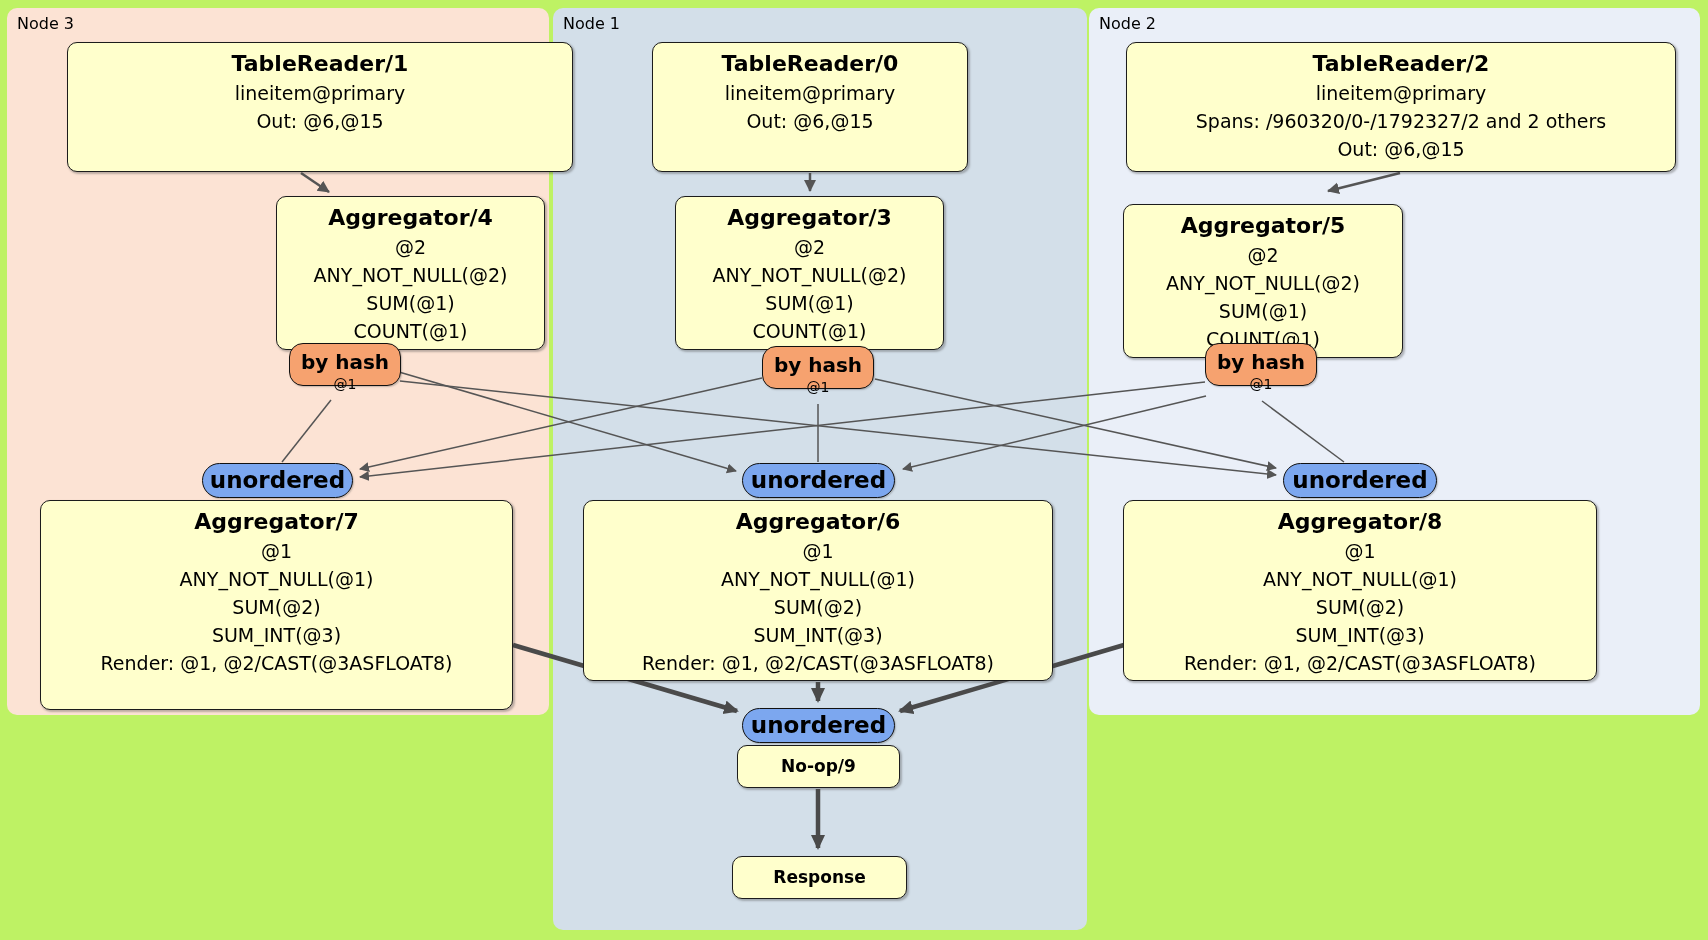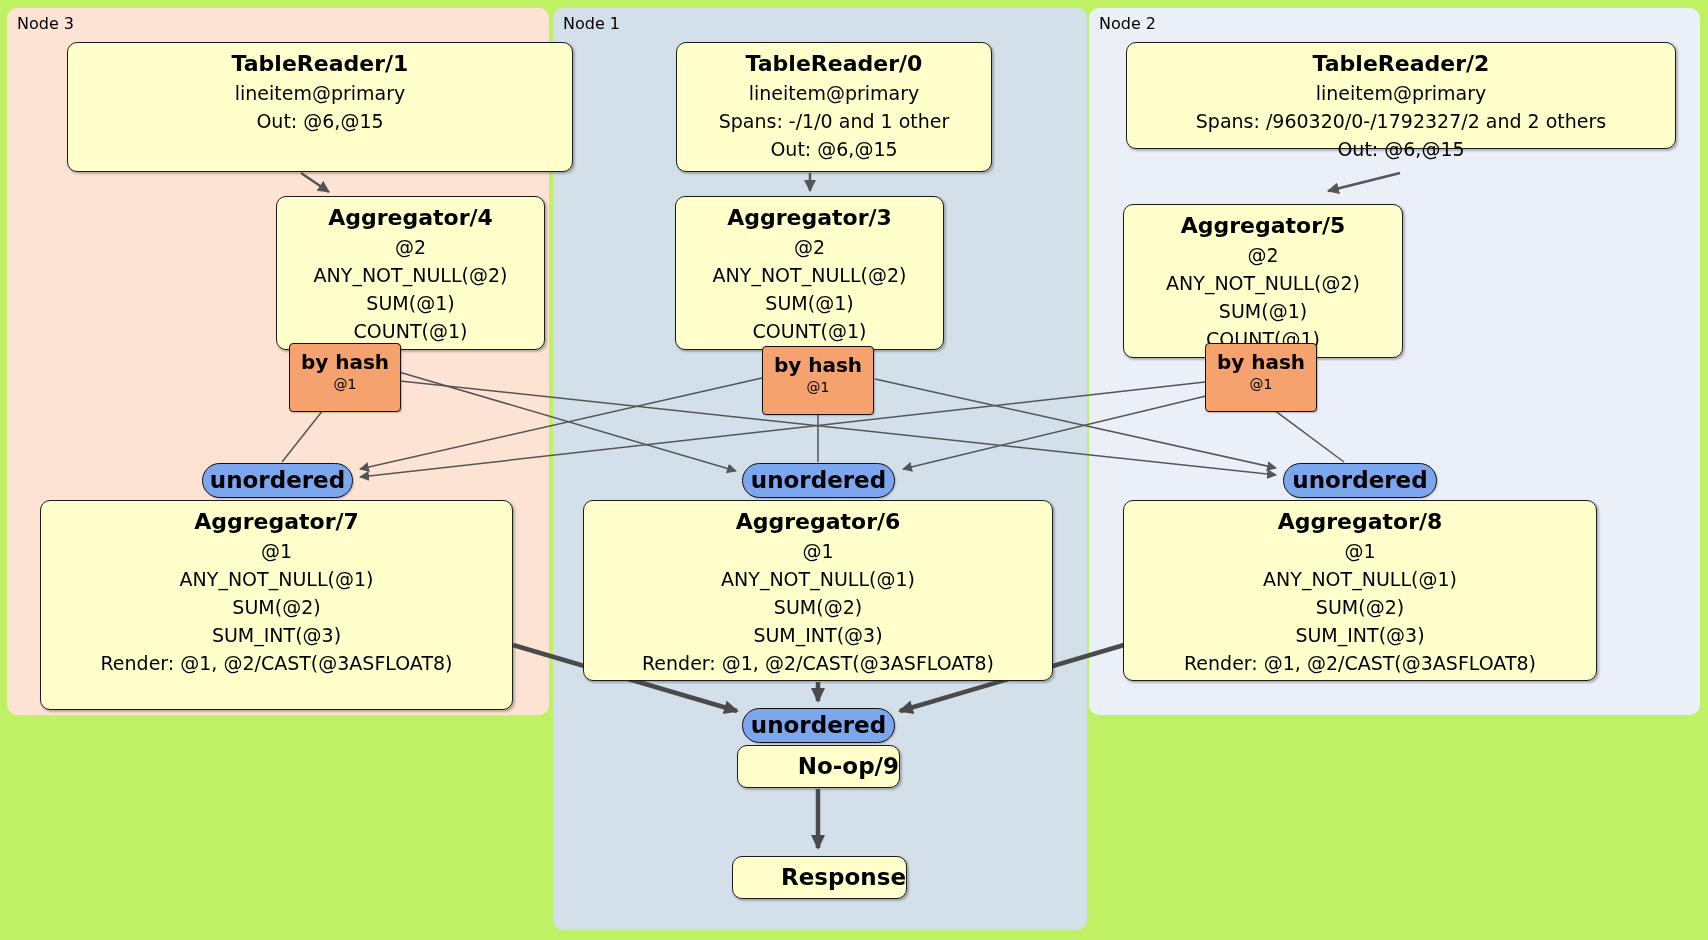--- a/index.html
+++ b/index.html
@@ -44,36 +44,36 @@
   .pill {
     position: absolute;
     box-sizing: border-box;
     border: 1.8px solid #111;
     text-align: center;
     z-index: 4;
     box-shadow: 1px 1px 1.5px rgba(70,70,70,0.3);
   }
   .router {
     background: #f6a26f;
-    border-radius: 4px;
-    height: 69px;
+    border-radius: 14px;
+    height: 43px;
     padding-top: 5px;
   }
   .router .rlabel { font-weight: bold; font-size: 20px; line-height: 26px; }
   .router .rdetail { font-size: 14px; line-height: 18px; }
   .sync {
     background: #7ca7ef;
     border-radius: 17.5px;
     height: 35px;
   }
   .sync .slabel { font-weight: bold; font-size: 23px; line-height: 32px; }
   .single {
     padding-top: 5px;
   }
-  .single .title { font-size: 23px; line-height: 30px; text-align: right; }
+  .single .title { font-size: 17px; line-height: 30px; }
 </style>
 </head>
 <body>
 
 <div class="canvas">
 
   <div class="region region-node3">
     <div class="region-label">Node 3</div>
   </div>
   <div class="region region-node1">
@@ -143,24 +143,23 @@
   </div>
   <div class="proc" style="left:40px; top:500px; width:473px; height:210px;">
     <div class="title">Aggregator/7</div>
     <div class="line">@1</div>
     <div class="line">ANY_NOT_NULL(@1)</div>
     <div class="line">SUM(@2)</div>
     <div class="line">SUM_INT(@3)</div>
     <div class="line">Render: @1, @2/CAST(@3ASFLOAT8)</div>
   </div>
 
-  <div class="proc" style="left:676px; top:42px; width:316px; height:130px;">
+  <div class="proc" style="left:652px; top:42px; width:316px; height:130px;">
     <div class="title">TableReader/0</div>
     <div class="line">lineitem@primary</div>
-    <div class="line">Spans: -/1/0 and 1 other</div>
     <div class="line">Out: @6,@15</div>
   </div>
   <div class="proc" style="left:675px; top:196px; width:269px; height:154px;">
     <div class="title">Aggregator/3</div>
     <div class="line">@2</div>
     <div class="line">ANY_NOT_NULL(@2)</div>
     <div class="line">SUM(@1)</div>
     <div class="line">COUNT(@1)</div>
   </div>
   <div class="pill router" style="left:762px; top:346px; width:112px;">
@@ -172,21 +171,21 @@
   </div>
   <div class="proc" style="left:583px; top:500px; width:470px; height:181px;">
     <div class="title">Aggregator/6</div>
     <div class="line">@1</div>
     <div class="line">ANY_NOT_NULL(@1)</div>
     <div class="line">SUM(@2)</div>
     <div class="line">SUM_INT(@3)</div>
     <div class="line">Render: @1, @2/CAST(@3ASFLOAT8)</div>
   </div>
 
-  <div class="proc" style="left:1126px; top:42px; width:550px; height:107px;">
+  <div class="proc" style="left:1126px; top:42px; width:550px; height:130px;">
     <div class="title">TableReader/2</div>
     <div class="line">lineitem@primary</div>
     <div class="line">Spans: /960320/0-/1792327/2 and 2 others</div>
     <div class="line">Out: @6,@15</div>
   </div>
   <div class="proc" style="left:1123px; top:196px; width:280px; height:154px;margin-top:8px;">
     <div class="title">Aggregator/5</div>
     <div class="line">@2</div>
     <div class="line">ANY_NOT_NULL(@2)</div>
     <div class="line">SUM(@1)</div>

